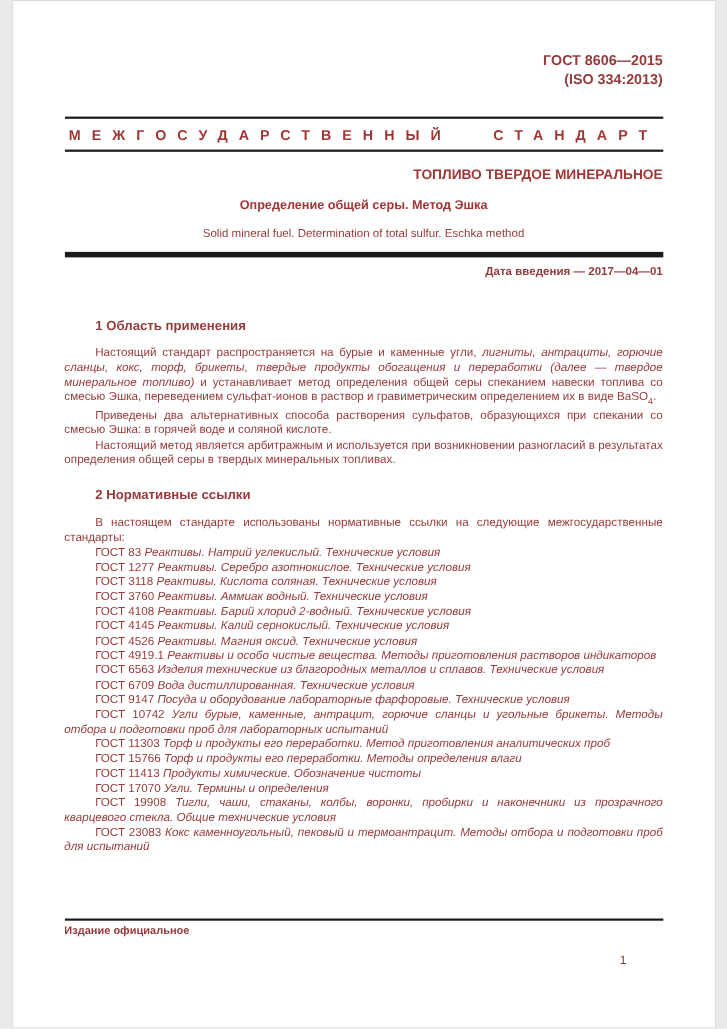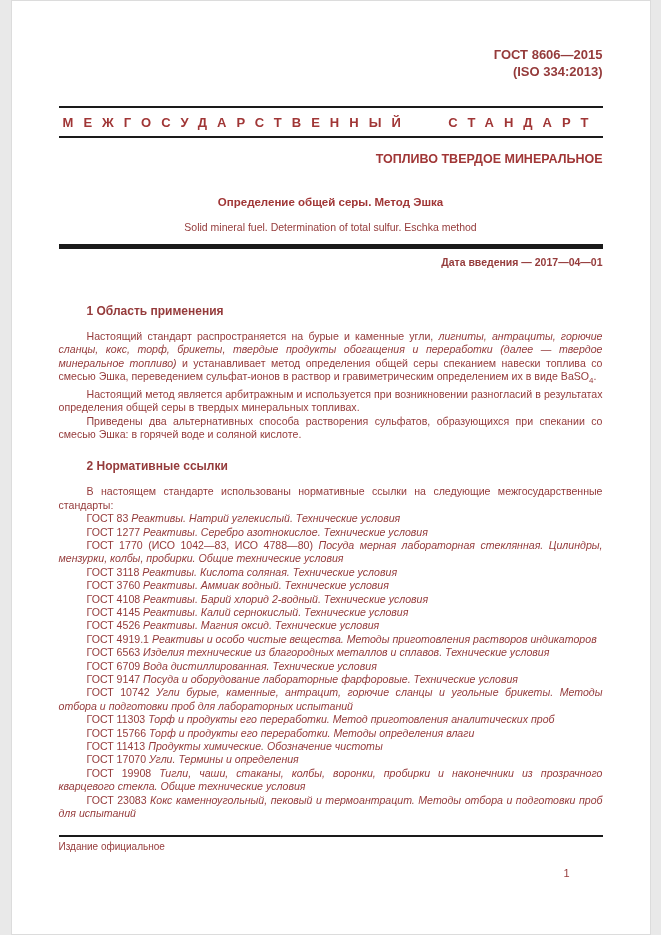--- a/index.html
+++ b/index.html
@@ -21,39 +21,39 @@
     border-top:2px solid var(--rule,#1a1a1a);
     border-bottom:2px solid var(--rule,#1a1a1a);
     padding:7px 0 6px 0;
   }
   .std-type {
     text-align:center; font-weight:bold; font-size:13px;
     letter-spacing:10px; word-spacing:24px; white-space:nowrap;
     color:var(--heading,#a03636);
   }
   .title-main { margin-top:14px; text-align:right; font-weight:bold; font-size:12.5px; color:var(--heading,#a03636); }
-  .title-sub  { margin-top:30px; text-align:center; font-weight:bold; font-size:11.5px; color:var(--heading,#a03636); }
+  .title-sub  { margin-top:15px; text-align:center; font-weight:bold; font-size:11.5px; color:var(--heading,#a03636); }
   .title-en   { margin-top:13px; text-align:center; font-size:10.5px; }
   .black-bar  { margin-top:11px; height:5px; background:var(--rule,#1a1a1a); }
   .date-line  { margin-top:7px; text-align:right; font-weight:bold; font-size:10.5px; }
   .section-heading { font-weight:bold; font-size:12px; padding-left:28px; margin:0; }
   .sh-1 { margin-top:36px; margin-bottom:12px; }
   .sh-2 { margin-top:18px; margin-bottom:12px; }
   .para {
     margin:0; text-indent:28px; text-align:justify;
     font-size:10.6px; line-height:13.4px;
   }
   .ref-code { font-style:normal; }
   .ref-title { font-style:italic; }
   sub { font-size:8px; }
   .footer {
     position:absolute; left:47px; right:47px; top:834px;
     border-top:2px solid var(--rule,#1a1a1a);
     padding-top:4px;
-    font-weight:normal; font-size:10px;
+    font-weight:bold; font-size:10px;
   }
   .page-num {
     position:absolute; top:866px; right:80px;
     font-size:11px;
   }
 </style>
 </head>
 <body>
 
 <div class="page">
@@ -71,30 +71,29 @@
   <div class="title-sub">Определение общей серы. Метод Эшка</div>
   <div class="title-en">Solid mineral fuel. Determination of total sulfur. Eschka method</div>
 
   <div class="black-bar"></div>
 
   <div class="date-line">Дата введения — 2017—04—01</div>
 
   <h2 class="section-heading sh-1">1 Область применения</h2>
   <div>
       <p class="para"><span>Настоящий стандарт распространяется на бурые и каменные угли, </span><i>лигниты, антрациты, горючие сланцы, кокс, торф, брикеты, твердые продукты обогащения и переработки (далее — твердое минеральное топливо)</i><span> и устанавливает метод определения общей серы спеканием навески топлива со смесью Эшка, переведением сульфат-ионов в раствор и гравиметрическим определением их в виде BaSO</span><sub>4</sub><span>.</span></p>
+      <p class="para"><span>Приведены два альтернативных способа растворения сульфатов, образующихся при спекании со смесью Эшка: в горячей воде и соляной кислоте.</span></p>
       <p class="para"><span>Настоящий метод является арбитражным и используется при возникновении разногласий в результатах определения общей серы в твердых минеральных топливах.</span></p>
-      <p class="para"><span>Приведены два альтернативных способа растворения сульфатов, образующихся при спекании со смесью Эшка: в горячей воде и соляной кислоте.</span></p>
     </div>
 
   <h2 class="section-heading sh-2">2 Нормативные ссылки</h2>
   <p class="para">В настоящем стандарте использованы нормативные ссылки на следующие межгосударственные стандарты:</p>
   <div>
       <p class="para"><span class="ref-code">ГОСТ 83 </span><i class="ref-title">Реактивы. Натрий углекислый. Технические условия</i></p>
       <p class="para"><span class="ref-code">ГОСТ 1277 </span><i class="ref-title">Реактивы. Серебро азотнокислое. Технические условия</i></p>
-      <p class="para"><span class="ref-code">ГОСТ 1770 (ИСО 1042—83, ИСО 4788—80) </span><i class="ref-title">Посуда мерная лабораторная стеклянная. Цилиндры, мензурки, колбы, пробирки. Общие технические условия</i></p>
       <p class="para"><span class="ref-code">ГОСТ 3118 </span><i class="ref-title">Реактивы. Кислота соляная. Технические условия</i></p>
       <p class="para"><span class="ref-code">ГОСТ 3760 </span><i class="ref-title">Реактивы. Аммиак водный. Технические условия</i></p>
       <p class="para"><span class="ref-code">ГОСТ 4108 </span><i class="ref-title">Реактивы. Барий хлорид 2-водный. Технические условия</i></p>
       <p class="para"><span class="ref-code">ГОСТ 4145 </span><i class="ref-title">Реактивы. Калий сернокислый. Технические условия</i></p>
       <p class="para"><span class="ref-code">ГОСТ 4526 </span><i class="ref-title">Реактивы. Магния оксид. Технические условия</i></p>
       <p class="para"><span class="ref-code">ГОСТ 4919.1 </span><i class="ref-title">Реактивы и особо чистые вещества. Методы приготовления растворов индикаторов</i></p>
       <p class="para"><span class="ref-code">ГОСТ 6563 </span><i class="ref-title">Изделия технические из благородных металлов и сплавов. Технические условия</i></p>
       <p class="para"><span class="ref-code">ГОСТ 6709 </span><i class="ref-title">Вода дистиллированная. Технические условия</i></p>
       <p class="para"><span class="ref-code">ГОСТ 9147 </span><i class="ref-title">Посуда и оборудование лабораторные фарфоровые. Технические условия</i></p>
       <p class="para"><span class="ref-code">ГОСТ 10742 </span><i class="ref-title">Угли бурые, каменные, антрацит, горючие сланцы и угольные брикеты. Методы отбора и подготовки проб для лабораторных испытаний</i></p>

